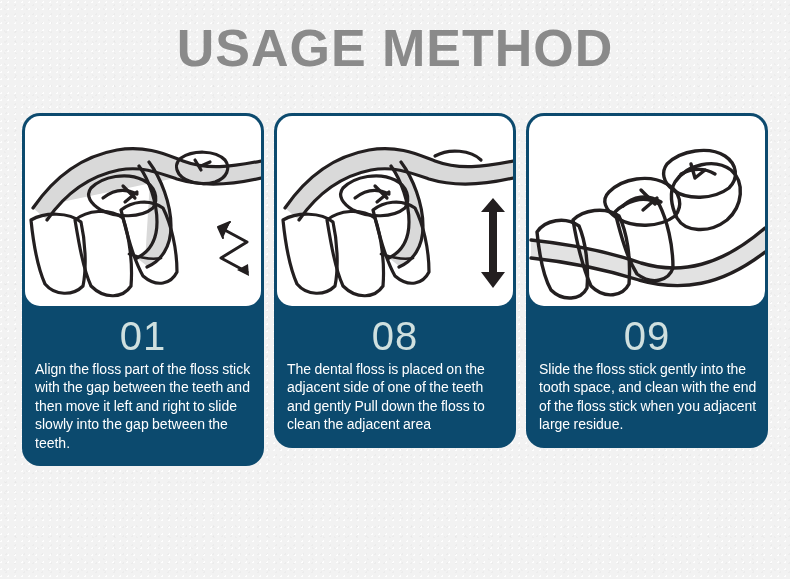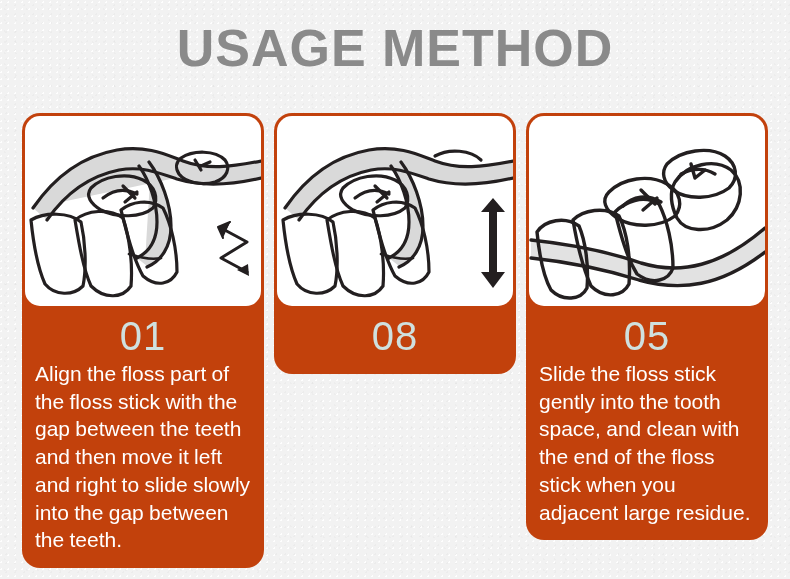--- a/index.html
+++ b/index.html
@@ -34,21 +34,21 @@
   .cards{
     position:absolute;
     top:113px;left:22px;
     width:746px;
     display:flex;
     gap:10px;
     align-items:flex-start;
   }
   .card{
     width:242px;
-    background:#c2410c;
+    background:#0c4a6e;
     border-radius:18px;
     box-sizing:border-box;
     padding:3px 3px 14px 3px;
     position:relative;
   }
   .card-figure{
     background:#ffffff;
     border-radius:15px;
     height:190px;
     position:relative;
@@ -59,21 +59,21 @@
     text-align:center;
     font-size:40px;
     font-weight:300;
     color:#cfe0df;
     line-height:1;
     margin:10px 0 4px 0;
     letter-spacing:1px;
   }
   .card-desc{
     color:#ffffff;
-    font-size:21px;
+    font-size:14px;
     line-height:1.32;
     padding:0 8px 0 10px;
     text-align:left;
     word-spacing:-0.5px;
   }
 </style>
 </head>
 <body>
 
 <div class="bg-texture"></div>
@@ -147,20 +147,21 @@
           <path d="M158 40 C172 32 194 34 204 44"></path>
           <path d="M104 138 C116 142 126 144 136 142" stroke-width="2.6"></path>
         </g>
 
         <g>
           <path d="M204 96 L216 82 L228 96 L220 96 L220 156 L228 156 L216 172 L204 156 L212 156 L212 96 Z" fill="#231f20"></path>
         </g>
       </svg>
     </div>
     <div class="card-number">08</div>
+    <div class="card-desc">The dental floss is placed on the adjacent side of one of the teeth and gently Pull down the floss to clean the adjacent area</div>
   </div>
 
   <div class="card">
     <div class="card-figure">
       <svg viewBox="0 0 236 190" xmlns="http://www.w3.org/2000/svg" aria-hidden="true">
         <g fill="none" stroke="#231f20" stroke-width="3.4" stroke-linecap="round" stroke-linejoin="round">
 
           <path d="M2 124 C40 128 80 136 110 146 C150 158 190 150 236 112
                    L236 136 C192 170 150 176 108 164 C78 154 40 146 2 142 Z" fill="#e2e2e2" stroke="none"></path>
           <path d="M2 124 C40 128 80 136 112 147 C152 159 192 150 236 112"></path>
@@ -174,17 +175,17 @@
           <path d="M94 90 C104 80 118 78 132 86"></path>
           <path d="M112 74 L126 88 M128 82 L114 94"></path>
 
           <path d="M146 66 C158 48 186 42 202 54 C216 66 214 90 198 104 C180 118 156 116 148 102 C142 90 140 76 146 66 Z"></path>
           <path d="M138 48 C152 34 180 30 196 40 C208 48 210 62 200 72 C184 84 158 84 144 74 C134 66 132 56 138 48 Z"></path>
           <path d="M152 58 C164 52 176 52 186 58"></path>
           <path d="M162 48 L166 62 L176 54"></path>
         </g>
       </svg>
     </div>
-    <div class="card-number">05</div>
+    <div class="card-number">09</div>
     <div class="card-desc">Slide the floss stick gently into the tooth space, and clean with the end of the floss stick when you adjacent large residue.</div>
   </div>
 
 </div>
 
 </body></html>

